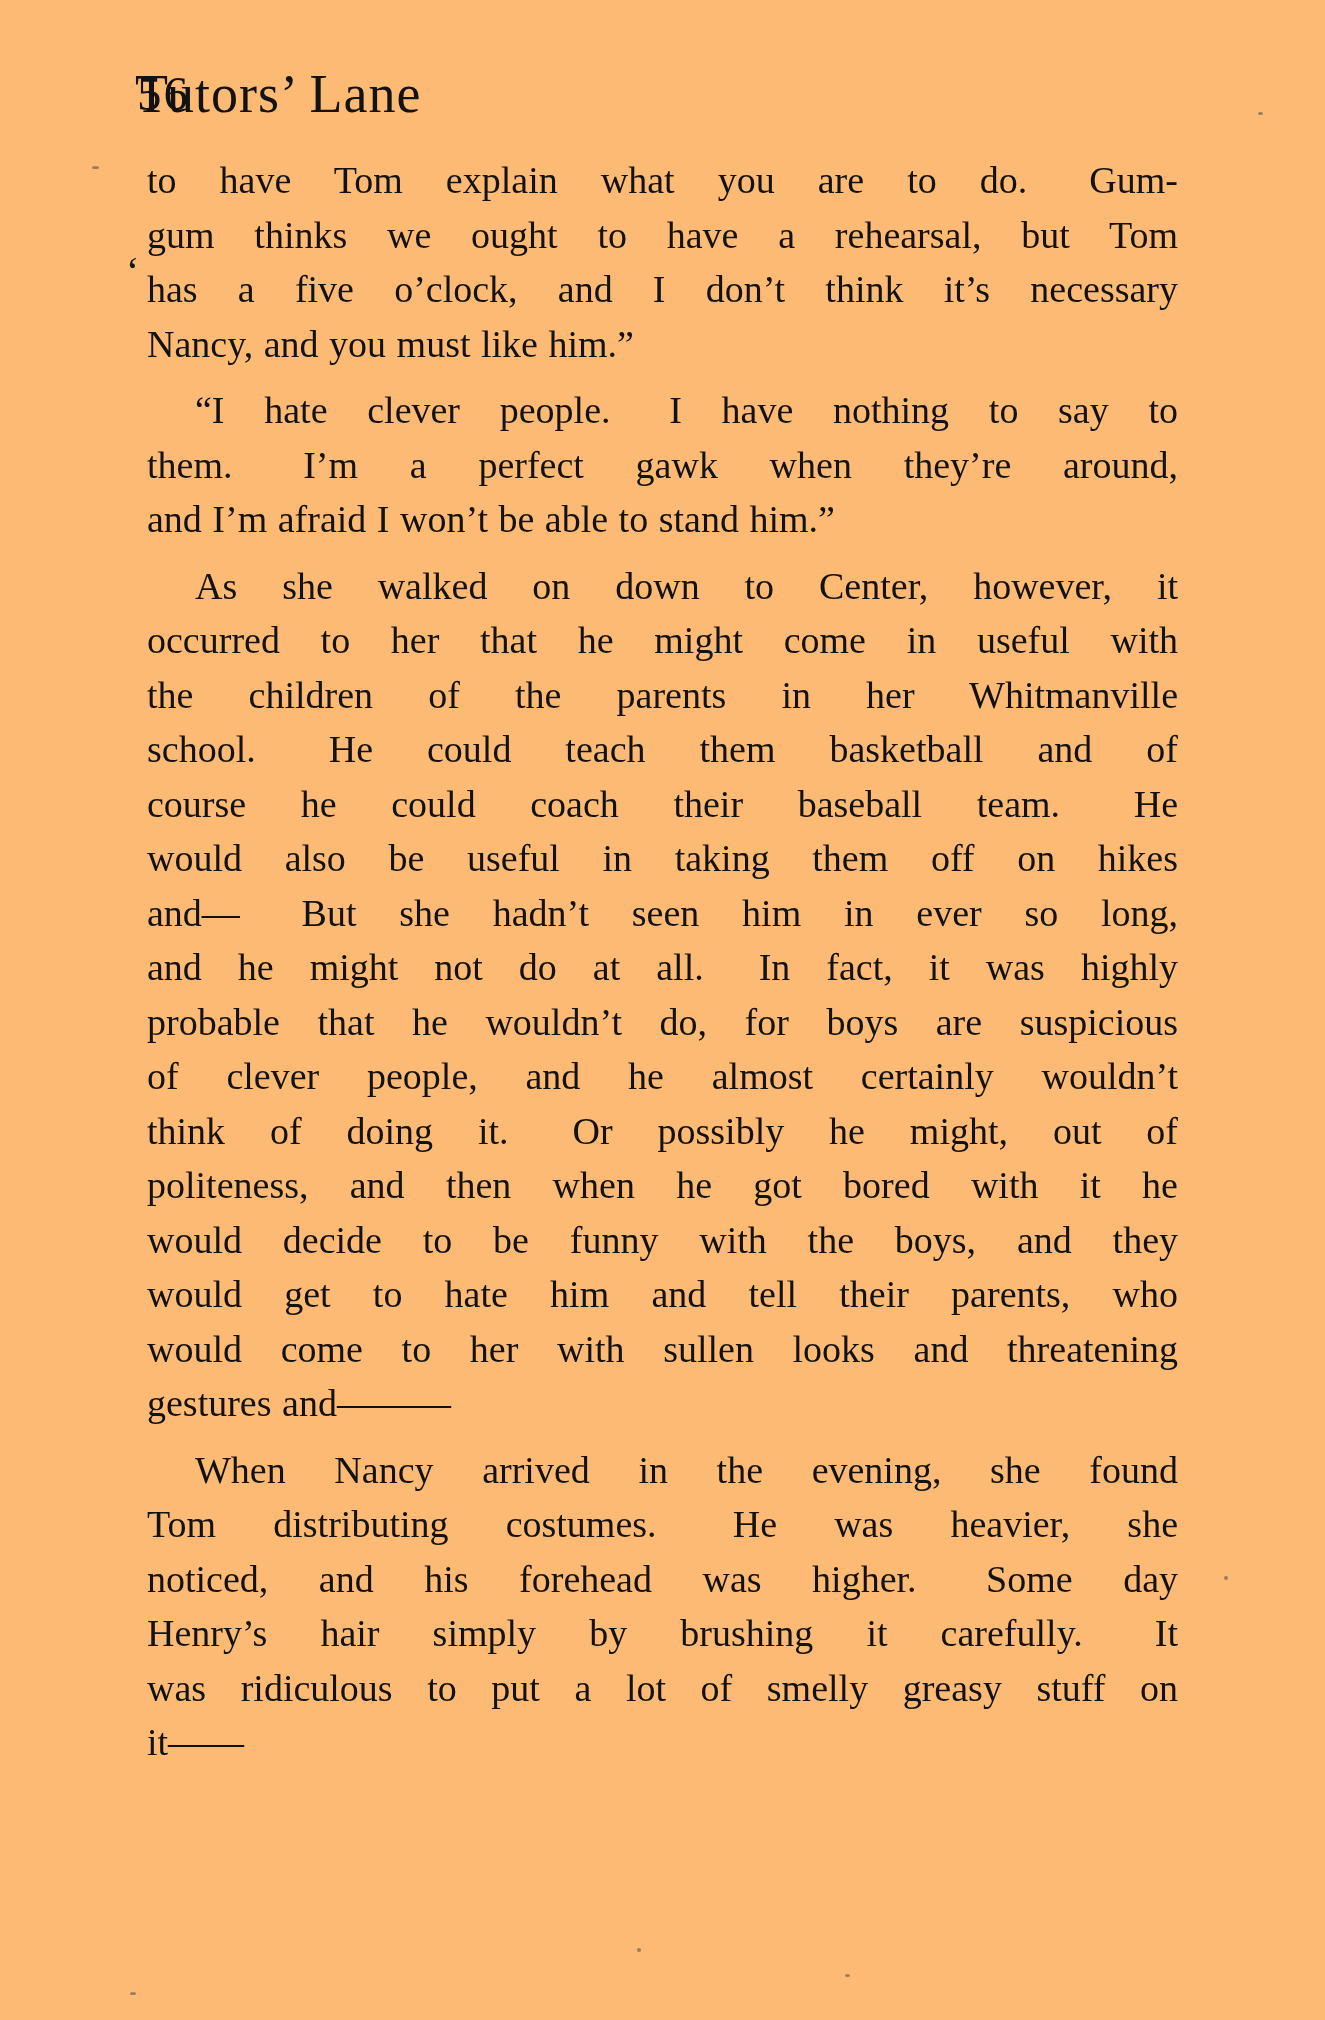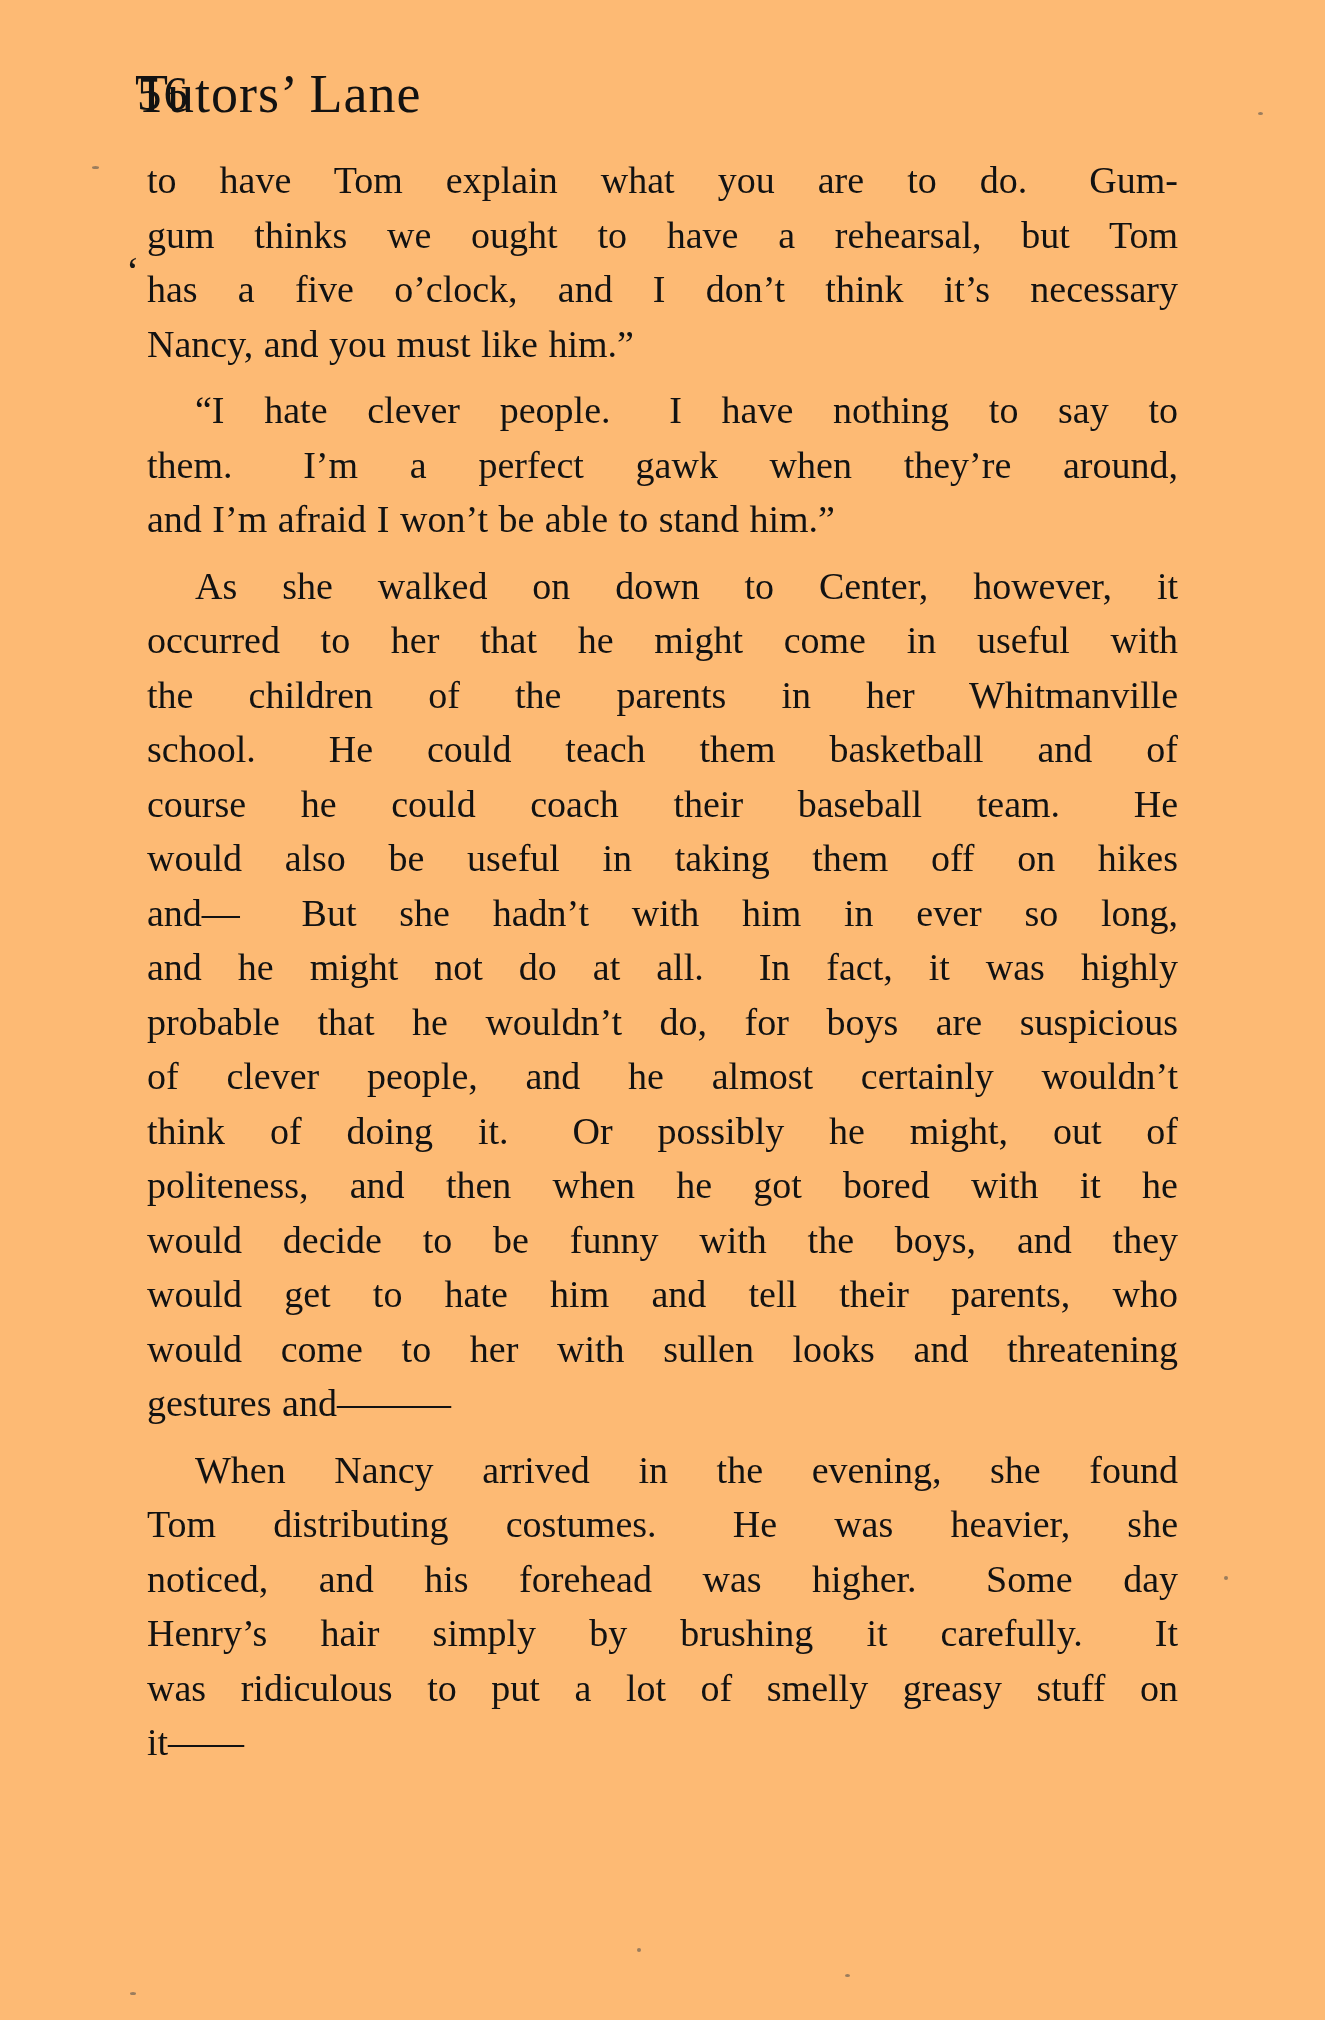--- a/index.html
+++ b/index.html
@@ -109,21 +109,21 @@
       <span class="line parend">and I’m afraid I won’t be able to stand him.”</span>
     </div>
 
     <div class="para indent">
       <span class="line">As she walked on down to Center, however, it</span>
       <span class="line">occurred to her that he might come in useful with</span>
       <span class="line">the children of the parents in her Whitmanville</span>
       <span class="line">school.  He could teach them basketball and of</span>
       <span class="line">course he could coach their baseball team.  He</span>
       <span class="line">would also be useful in taking them off on hikes</span>
-      <span class="line">and—  But she hadn’t with him in ever so long,</span>
+      <span class="line">and—  But she hadn’t seen him in ever so long,</span>
       <span class="line">and he might not do at all.  In fact, it was highly</span>
       <span class="line">probable that he wouldn’t do, for boys are suspicious</span>
       <span class="line">of clever people, and he almost certainly wouldn’t</span>
       <span class="line">think of doing it.  Or possibly he might, out of</span>
       <span class="line">politeness, and then when he got bored with it he</span>
       <span class="line">would decide to be funny with the boys, and they</span>
       <span class="line">would get to hate him and tell their parents, who</span>
       <span class="line">would come to her with sullen looks and threatening</span>
       <span class="line parend">gestures and———</span>
     </div>

